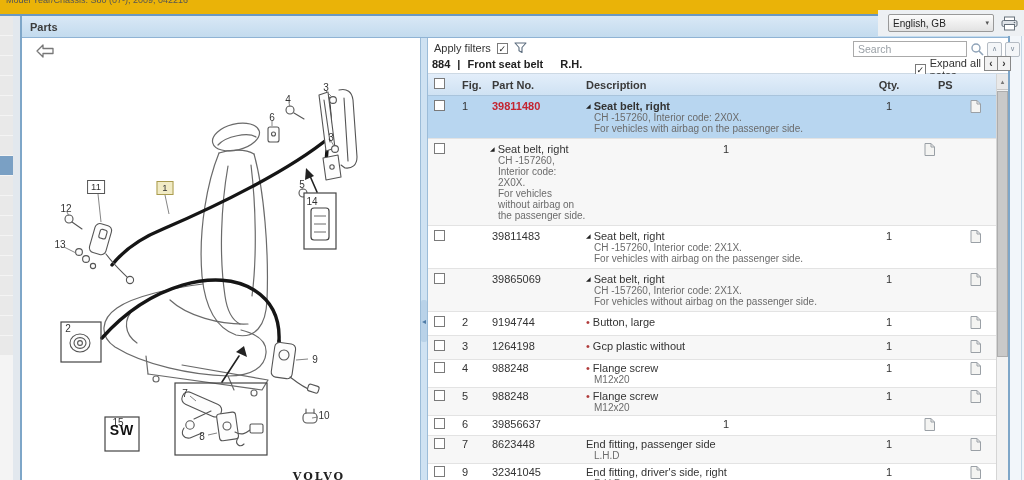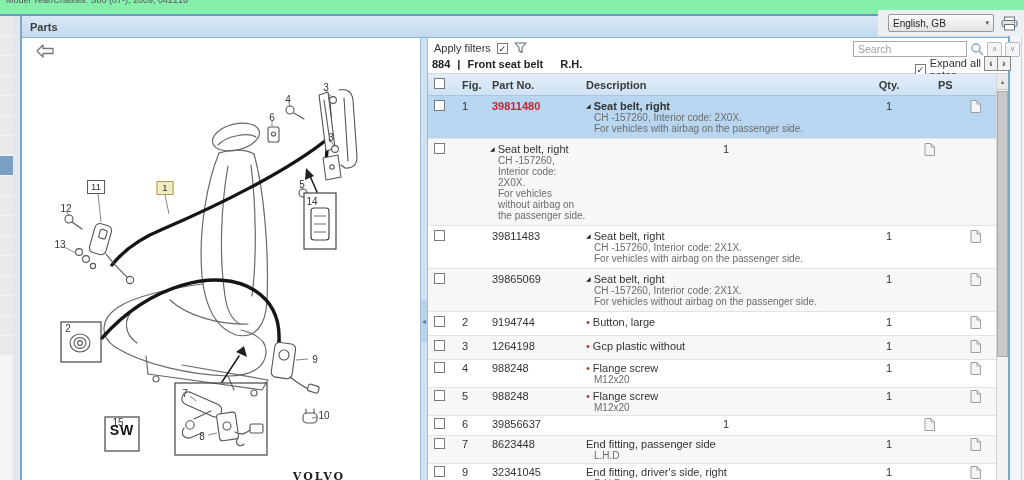--- a/index.html
+++ b/index.html
@@ -1,21 +1,21 @@
 <!DOCTYPE html>
 <html style="--accent-red: #c42430; --selection-blue: #b8d6f0; --row-alt: #f7f7f7; --highlight-yellow: #f1ebc5; --panel-header: #d9e8f6; --table-header: #cfe2f3;"><head>
 <meta charset="utf-8">
 <style>
   html,body{margin:0;padding:0;}
   body{width:1024px;height:480px;overflow:hidden;background:#f2f5f8;
        font-family:"Liberation Sans","DejaVu Sans",sans-serif;color:#333;
        position:relative;font-size:11px;}
   #app{position:absolute;inset:0;}
   
-  #topbar{position:absolute;left:0;top:0;width:1024px;height:14px;background:#86efac;overflow:hidden;}
+  #topbar{position:absolute;left:0;top:0;width:1024px;height:14px;background:#eab308;overflow:hidden;}
   #topbar-text{position:absolute;left:6px;top:-5px;font-size:9px;color:#555;white-space:nowrap;}
   #topline{position:absolute;left:0;top:14px;width:1024px;height:2px;background:#6b98c2;}
   
   #nav-strip{position:absolute;left:0;top:16px;width:13px;height:464px;background:#f4f4f4;}
   .strip-row{height:19px;margin-bottom:1px;background:#e9e9e9;}
   .strip-row.sel{background:#7aa0c4;}
   #strip-gap{position:absolute;left:13px;top:16px;width:7px;height:464px;background:#e2e8ee;}
   
   #panel{position:absolute;left:20px;top:16px;width:990px;height:464px;background:#fff;
          border-left:2px solid #7ea6c8;border-right:2px solid #7ea6c8;box-sizing:border-box;}

